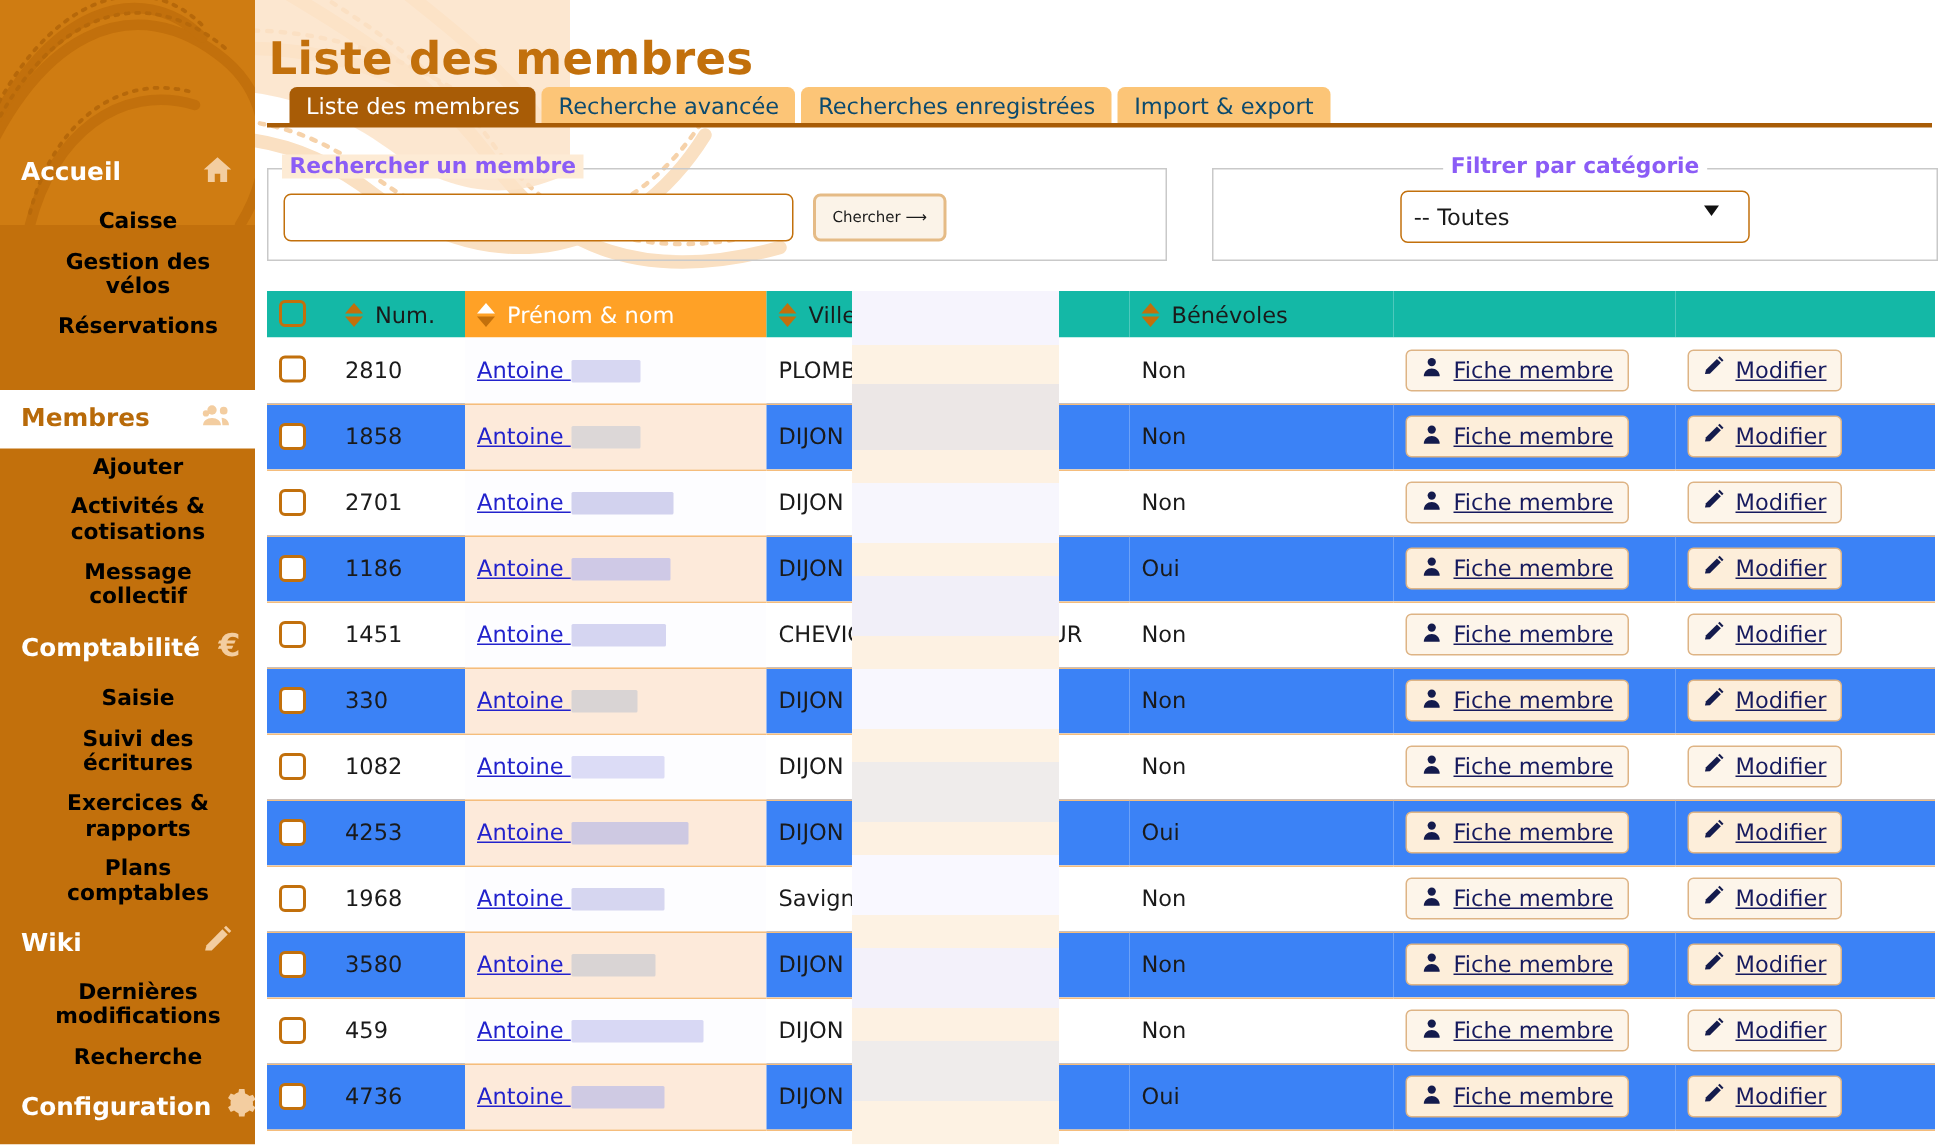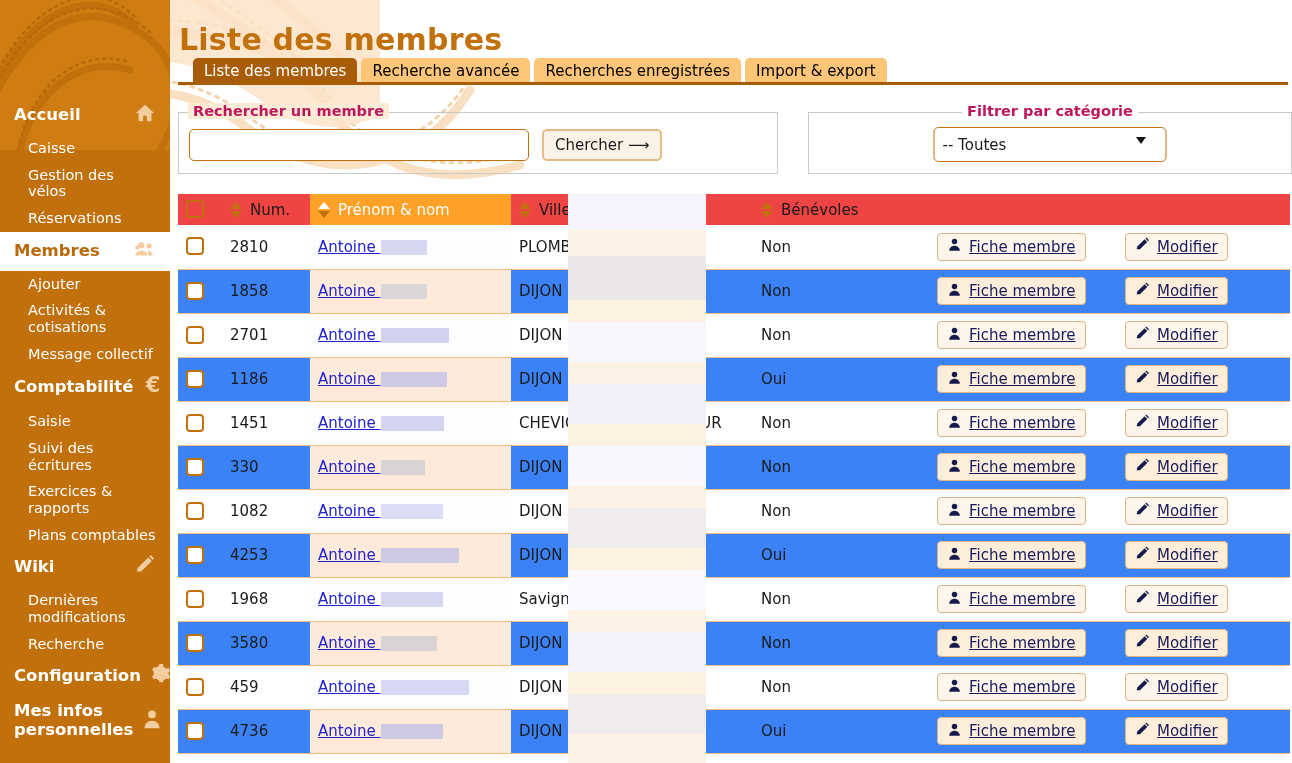--- a/index.html
+++ b/index.html
@@ -23,50 +23,53 @@
   }
 
   
   #sidebar {
     position: absolute;
     left: 0; top: 0;
     width: 170px; height: 763px;
     background: #c2700c;
     z-index: 3;
     overflow: hidden;
+    text-align: center;
   }
   #sidebar-top-art {
     position: absolute; left: 0; top: 0;
     width: 170px; height: 150px;
     background: #cf7c12;
     overflow: hidden;
   }
   .nav-group-head {
     position: relative;
     display: flex; align-items: center; justify-content: space-between;
     padding: 6px 14px 6px 14px;
     color: #ffffff;
     font-size: 16.5px;
     font-weight: bold;
     line-height: 1.15;
     min-height: 30px;
   }
   .nav-group-head.active {
     background: #ffffff;
     color: #b86a09;
+    margin-top: 28px;
   }
   .nav-group-head.active .nav-label { color: #b86a09; }
   .nav-label { white-space: pre-line; }
   .nav-icon { flex: 0 0 auto; margin-left: 8px; }
   .nav-sub {
-    color: #ffffff;
+    color: #000000;
     font-size: 14.5px;
     padding: 5px 14px 5px 28px;
     line-height: 1.15;
     white-space: pre-line;
+    font-weight: bold;
   }
   #nav-list { position: relative; z-index: 2; padding-top: 96px; }
 
   
   #main {
     position: absolute;
     left: 170px; top: 0;
     width: 1122px; height: 567px;
     z-index: 2;
   }
@@ -87,21 +90,21 @@
     width: 1099px;
     height: 27px;
     display: flex;
     align-items: flex-end;
   }
   .tab {
     height: 25px;
     padding: 0 11px;
     display: flex; align-items: center;
     font-size: 15px;
-    color: #000000;
+    color: #0c4a6e;
     background: #fcc577;
     border-radius: 5px 5px 0 0;
     margin-right: 4px;
     white-space: nowrap;
   }
   .tab.active {
     background: #a85c06;
     color: #ffffff;
   }
   #tab-underline {
@@ -117,21 +120,21 @@
     position: absolute;
     border: 1px solid #c9c9c9;
     background: transparent;
   }
   .fs-legend {
     position: absolute;
     top: -10px;
     background: transparent;
     font-size: 14.5px;
     font-weight: bold;
-    color: #be185d;
+    color: #8b5cf6;
     padding: 0 5px;
     white-space: nowrap;
   }
 
   #fs-search { left: 8px; top: 112px; width: 600px; height: 62px; }
   #fs-search .fs-legend { left: 9px; }
   #search-input {
     position: absolute;
     left: 10px; top: 16px;
     width: 340px; height: 32px;
@@ -144,21 +147,21 @@
     font-family: "DejaVu Sans", sans-serif;
   }
   #search-button {
     position: absolute;
     left: 363px; top: 16px;
     height: 32px;
     padding: 0 11px;
     border: 2px solid #e5bb86;
     border-radius: 5px;
     background: #fbf3e8;
-    font-size: 15px;
+    font-size: 10px;
     color: #1a1a1a;
     cursor: pointer;
     font-family: "DejaVu Sans", sans-serif;
   }
 
   #fs-filter { left: 638px; top: 112px; width: 484px; height: 62px; }
   #fs-filter .fs-legend { left: 50%; transform: translateX(-50%); }
   #filter-select {
     position: absolute;
     left: 50%; transform: translateX(-50%);
@@ -192,21 +195,21 @@
     overflow: hidden;
   }
   table.memtable {
     width: 1112px;
     border-collapse: collapse;
     table-layout: fixed;
     font-size: 15px;
   }
   table.memtable th {
     height: 31px;
-    background: #ef4444;
+    background: #14b8a6;
     color: #1a1a1a;
     font-weight: normal;
     text-align: left;
     padding: 0 0 0 8px;
     font-size: 15px;
     vertical-align: middle;
   }
   table.memtable th.sorted {
     background: #ffa126;
     color: #ffffff;

